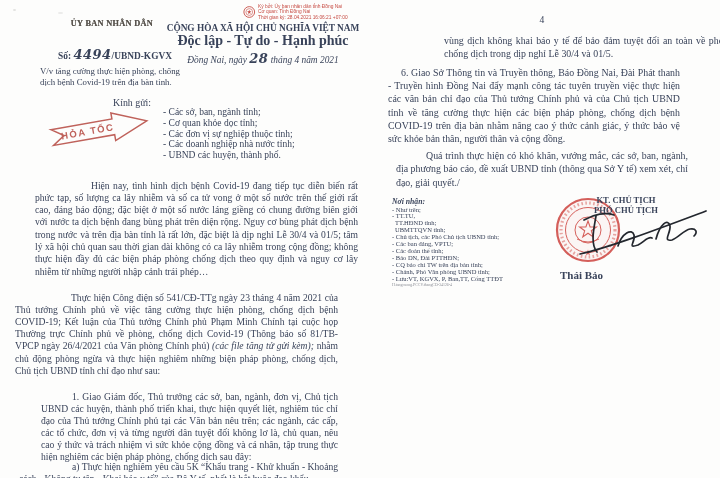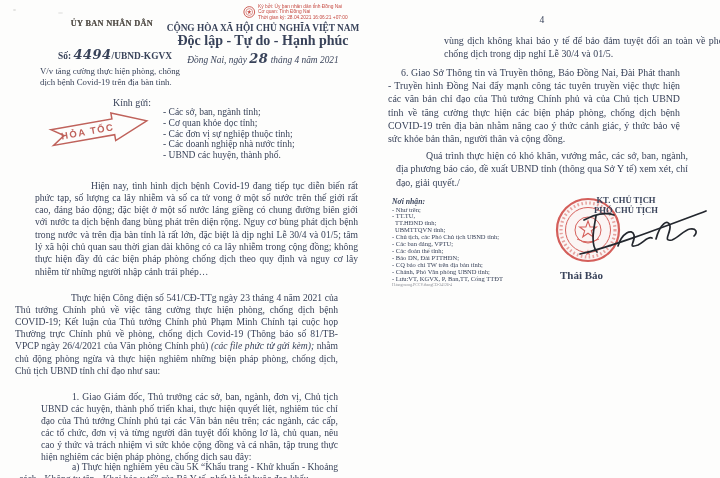--- a/index.html
+++ b/index.html
@@ -112,21 +112,21 @@
     <div class="abs" id="hoatoc">
       <svg width="106" height="34" viewBox="0 0 106 34">
         <polygon points="4,9 66,9 66,3 100,17 66,31 66,25 4,25 16,17" fill="none" stroke="#b5473f" stroke-width="1.5"></polygon>
         <text x="40" y="20.5" text-anchor="middle" font-family="Liberation Sans, sans-serif" font-size="9.5" font-weight="bold" letter-spacing="1.5" fill="#b5473f">HỎA TỐC</text>
       </svg>
     </div>
 
     <p class="jp" id="p1">Hiện nay, tình hình dịch bệnh Covid-19 đang tiếp tục diễn biến rất phức tạp, số lượng ca lây nhiễm và số ca tử vong ở một số nước trên thế giới rất cao, đáng báo động; đặc biệt ở một số nước láng giềng có chung đường biên giới với nước ta dịch bệnh đang bùng phát trên diện rộng. Nguy cơ bùng phát dịch bệnh trong nước và trên địa bàn tỉnh là rất lớn, đặc biệt là dịp nghỉ Lễ 30/4 và 01/5; tâm lý xã hội chủ quan sau thời gian dài không có ca lây nhiễm trong cộng đồng; không thực hiện đầy đủ các biện pháp phòng chống dịch theo quy định và nguy cơ lây nhiễm từ những người nhập cảnh trái phép…</p>
     <p class="jp" id="p2">
       <span>Thực hiện Công điện số 541/CĐ-TTg ngày 23 tháng 4 năm 2021 của Thủ tướng Chính phủ về việc tăng cường thực hiện phòng, chống dịch bệnh COVID-19; Kết luận của Thủ tướng Chính phủ Phạm Minh Chính tại cuộc họp Thường trực Chính phủ về phòng, chống dịch Covid-19 (Thông báo số 81/TB-VPCP ngày 26/4/2021 của Văn phòng Chính phủ)</span>
-      <span class="it">(các file phức tử gửi kèm);</span>
+      <span class="it">(các file tăng tử gửi kèm);</span>
       <span>nhằm chủ động phòng ngừa và thực hiện nghiêm những biện pháp phòng, chống dịch, Chủ tịch UBND tỉnh chỉ đạo như sau:</span>
     </p>
     <p class="jp" id="p3">1. Giao Giám đốc, Thủ trưởng các sở, ban, ngành, đơn vị, Chủ tịch UBND các huyện, thành phố triển khai, thực hiện quyết liệt, nghiêm túc chỉ đạo của Thủ tướng Chính phủ tại các Văn bản nêu trên; các ngành, các cấp, các tổ chức, đơn vị và từng người dân tuyệt đối không lơ là, chủ quan, nêu cao ý thức và trách nhiệm vì sức khỏe cộng đồng và cá nhân, tập trung thực hiện nghiêm các biện pháp phòng, chống dịch sau đây:</p>
     <p class="jp" id="p4">a) Thực hiện nghiêm yêu cầu 5K “Khẩu trang - Khử khuẩn - Khoảng cách - Không tụ tập - Khai báo y tế” của Bộ Y tế, nhất là bắt buộc đeo khẩu</p>
   </div>
 
   <div>
 
     <div class="abs" id="pagenum">4</div>
 

